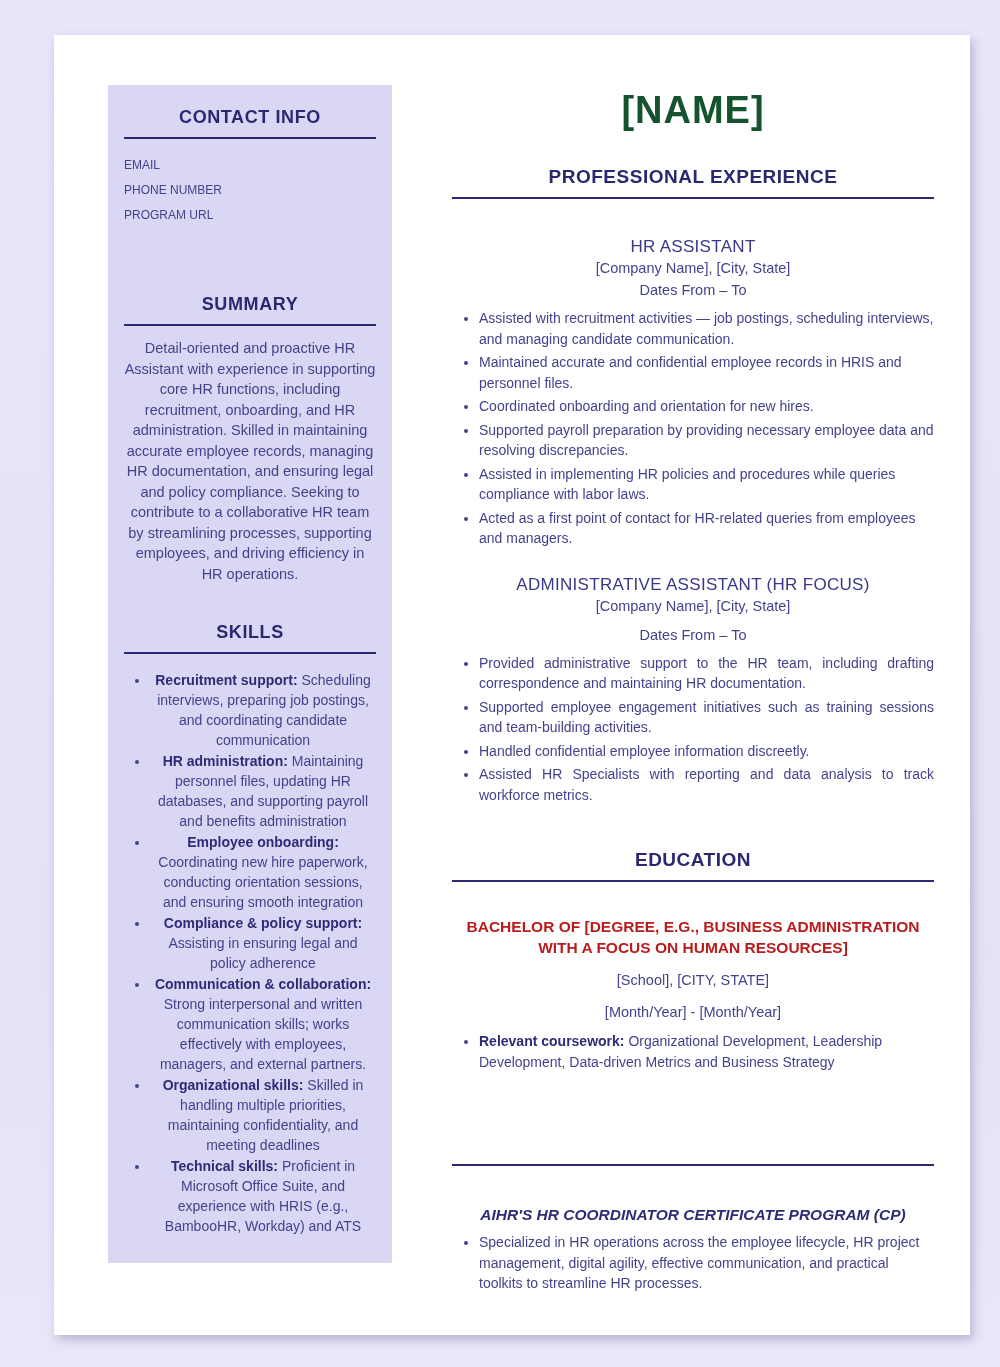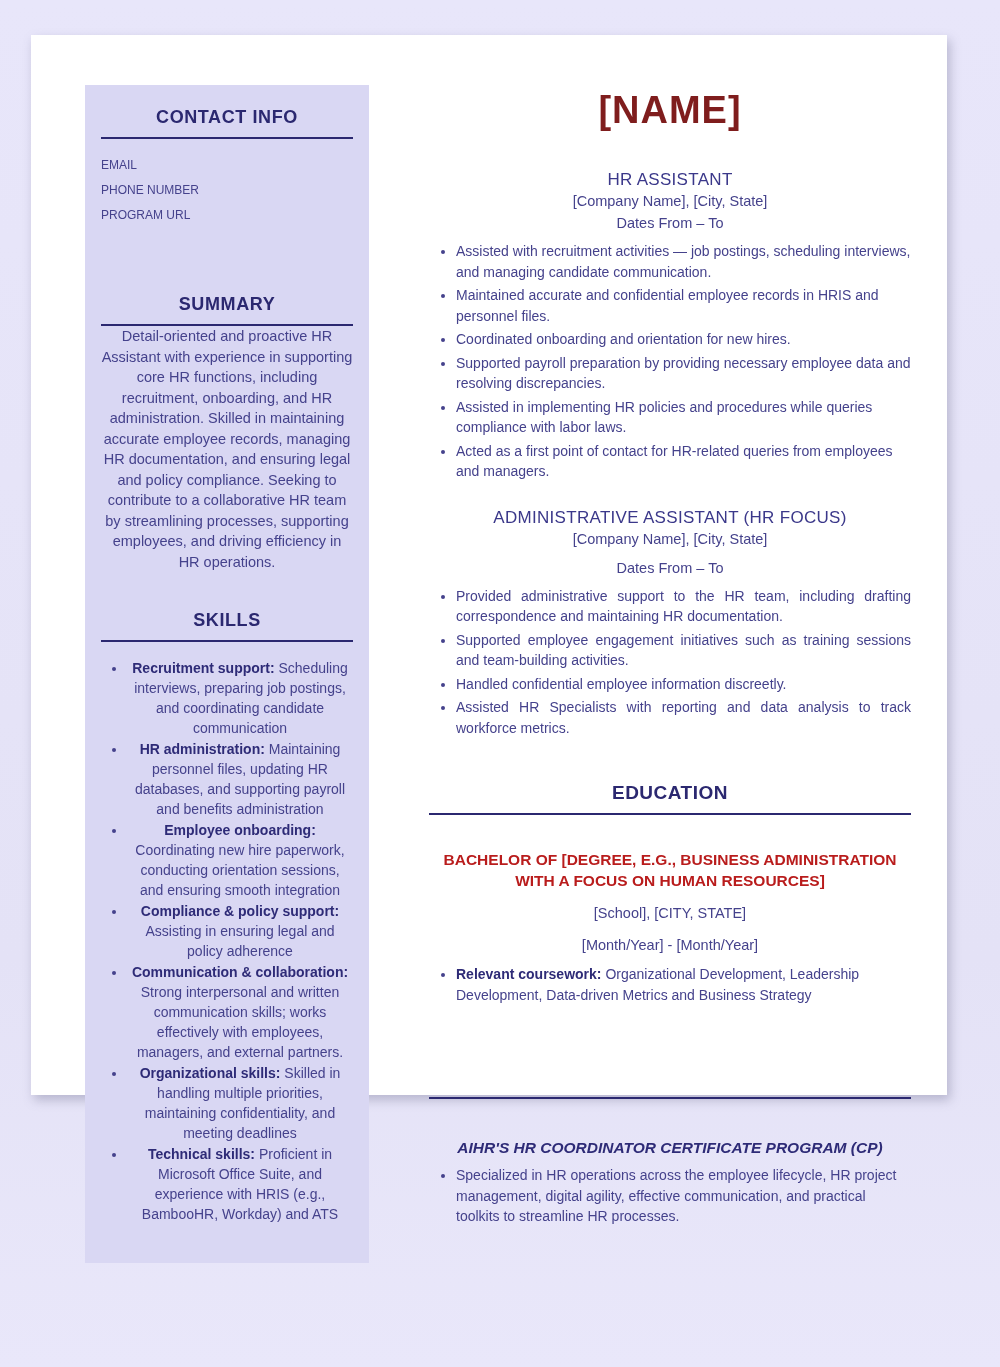--- a/index.html
+++ b/index.html
@@ -1,37 +1,37 @@
 <!DOCTYPE html>
 <html><head>
 <meta charset="utf-8">
 <style>
   * { margin:0; padding:0; box-sizing:border-box; }
   html,body { width:1000px; height:1367px; overflow:hidden;
     background:#e6e4f8; font-family:"Liberation Sans","DejaVu Sans",sans-serif; }
   .canvas { position:relative; width:1000px; height:1367px;
     background:linear-gradient(180deg,#e8e6fa 0%,#e4e2f6 70%,#e9e7fa 100%); }
-  .page { position:absolute; left:31px; top:35px; width:916px; height:1060px;
+  .page { position:absolute; left:54px; top:35px; width:916px; height:1300px;
     background:#ffffff; box-shadow:3px 5px 10px rgba(95,95,130,0.35); }
 
   .sidebar { position:absolute; left:54px; top:50px; width:284px; height:1178px;
     background:#d9d7f3; padding:22px 16px; color:#45428c; }
   .side-title { text-align:center; font-weight:bold; font-size:18px;
     letter-spacing:0.6px; color:#2b2870; }
   .rule { border-bottom:2px solid #2b2870; margin-top:9px; }
   .contact-list { margin-top:14px; text-align:left; font-size:12px; line-height:25px; }
   .summary-title-wrap { margin-top:66px; }
-  .summary-text { margin-top:0; text-align:center; font-size:14.5px; line-height:20.5px; }
+  .summary-text { margin-top:12px; text-align:center; font-size:14.5px; line-height:20.5px; }
   .skills-title-wrap { margin-top:38px; }
   .skills-list { margin-top:16px; padding-left:26px; font-size:14px; line-height:20px; }
   .skills-list li { margin-bottom:1px;text-align:center; }
   .b { font-weight:bold; color:#2e2b77; }
 
   .main { position:absolute; left:398px; top:50px; width:482px; color:#45428c; }
-  .name { text-align:center; font-size:38px; font-weight:bold; color:#7f1d1d;
+  .name { text-align:center; font-size:38px; font-weight:bold; color:#14532d;
     letter-spacing:1px; margin-top:4px; }
   .main-title { text-align:center; font-weight:bold; font-size:19px;
     letter-spacing:0.5px; color:#2b2870; }
   .exp-title-wrap { margin-top:34px; }
   .job { text-align:center; }
   .job1 { margin-top:38px; }
   .job2 { margin-top:26px; }
   .role { font-size:17px; color:#3b388a; letter-spacing:0.3px; }
   .jobmeta { font-size:14.5px; line-height:22px; }
   .jobmeta.spaced { margin-top:7px; }
@@ -83,20 +83,24 @@
           <li><span class="b">Communication &amp; collaboration:</span> <span>Strong interpersonal and written communication skills; works effectively with employees, managers, and external partners.</span></li>
           <li><span class="b">Organizational skills:</span> <span>Skilled in handling multiple priorities, maintaining confidentiality, and meeting deadlines</span></li>
           <li><span class="b">Technical skills:</span> <span>Proficient in Microsoft Office Suite, and experience with HRIS (e.g., BambooHR, Workday) and ATS</span></li>
         </ul>
       </div>
     </aside>
 
     <main class="main">
       <h1 class="name">[NAME]</h1>
 
+      <div class="exp-title-wrap">
+        <div class="main-title">PROFESSIONAL EXPERIENCE</div>
+        <div class="rule"></div>
+      </div>
 
       <div class="job job1">
         <div class="role">HR ASSISTANT</div>
         <div class="jobmeta">[Company Name], [City, State]</div>
         <div class="jobmeta">Dates From – To</div>
         <ul class="bullets">
           <li>Assisted with recruitment activities — job postings, scheduling interviews, and managing candidate communication.</li>
           <li>Maintained accurate and confidential employee records in HRIS and personnel files.</li>
           <li>Coordinated onboarding and orientation for new hires.</li>
           <li>Supported payroll preparation by providing necessary employee data and resolving discrepancies.</li>

